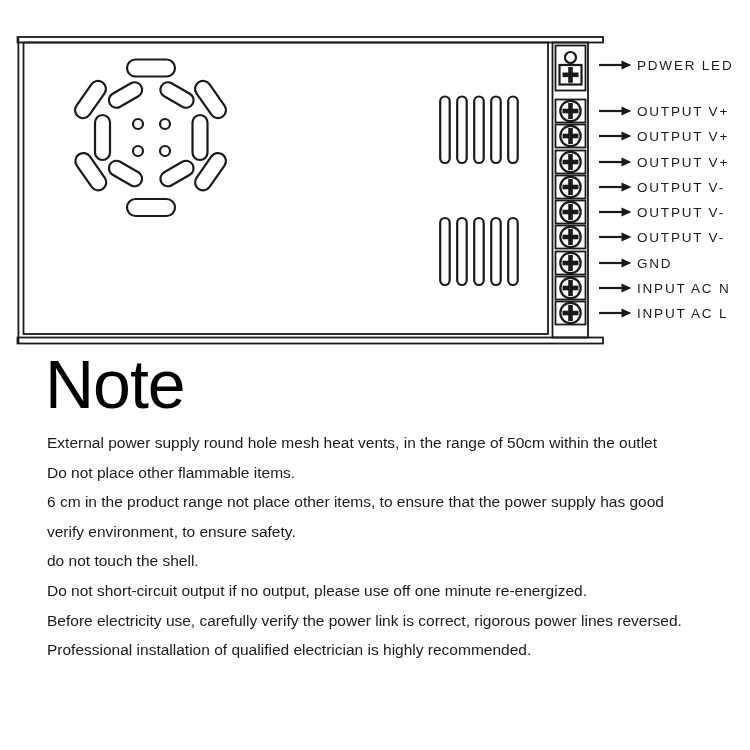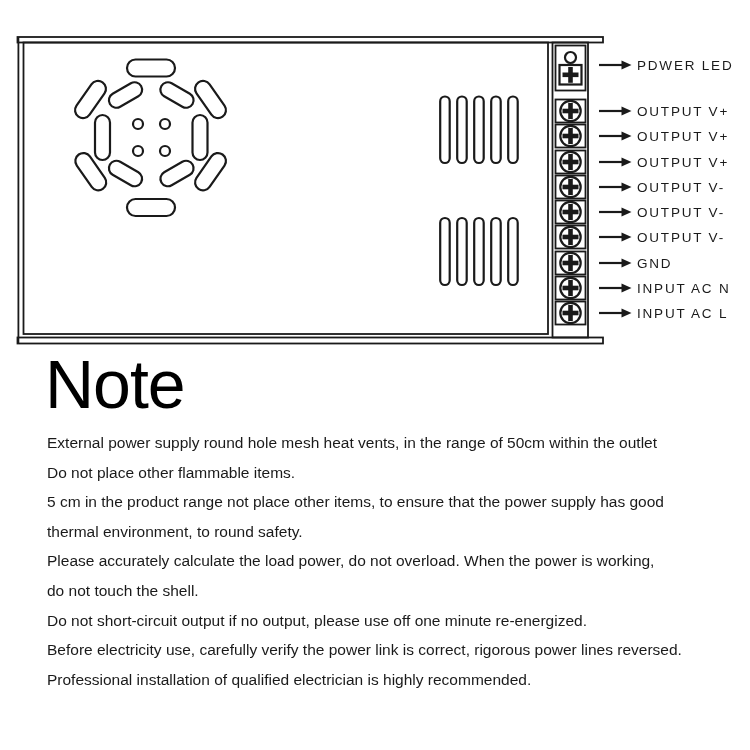--- a/index.html
+++ b/index.html
@@ -217,23 +217,22 @@
     <div class="t-label" style="top:263px">GND</div>
     <div class="t-label" style="top:288px">INPUT AC N</div>
     <div class="t-label" style="top:313px">INPUT AC L</div>
   </div>
 
   <div class="note">
     <h1>Note</h1>
     <div class="lines">
       <p>External power supply round hole mesh heat vents, in the range of 50cm within the outlet</p>
       <p>Do not place other flammable items.</p>
-      <p>5 cm in the product range not place other items, to ensure that the power supply has good</p>
-      <p>thermal environment, to round safety.</p>
-      <p>Please accurately calculate the load power, do not overload. When the power is working,</p>
+      <p>6 cm in the product range not place other items, to ensure that the power supply has good</p>
+      <p>verify environment, to ensure safety.</p>
       <p>do not touch the shell.</p>
       <p>Do not short-circuit output if no output, please use off one minute re-energized.</p>
       <p>Before electricity use, carefully verify the power link is correct, rigorous power lines reversed.</p>
       <p>Professional installation of qualified electrician is highly recommended.</p>
     </div>
   </div>
 
 </div>
 
 </body></html>

